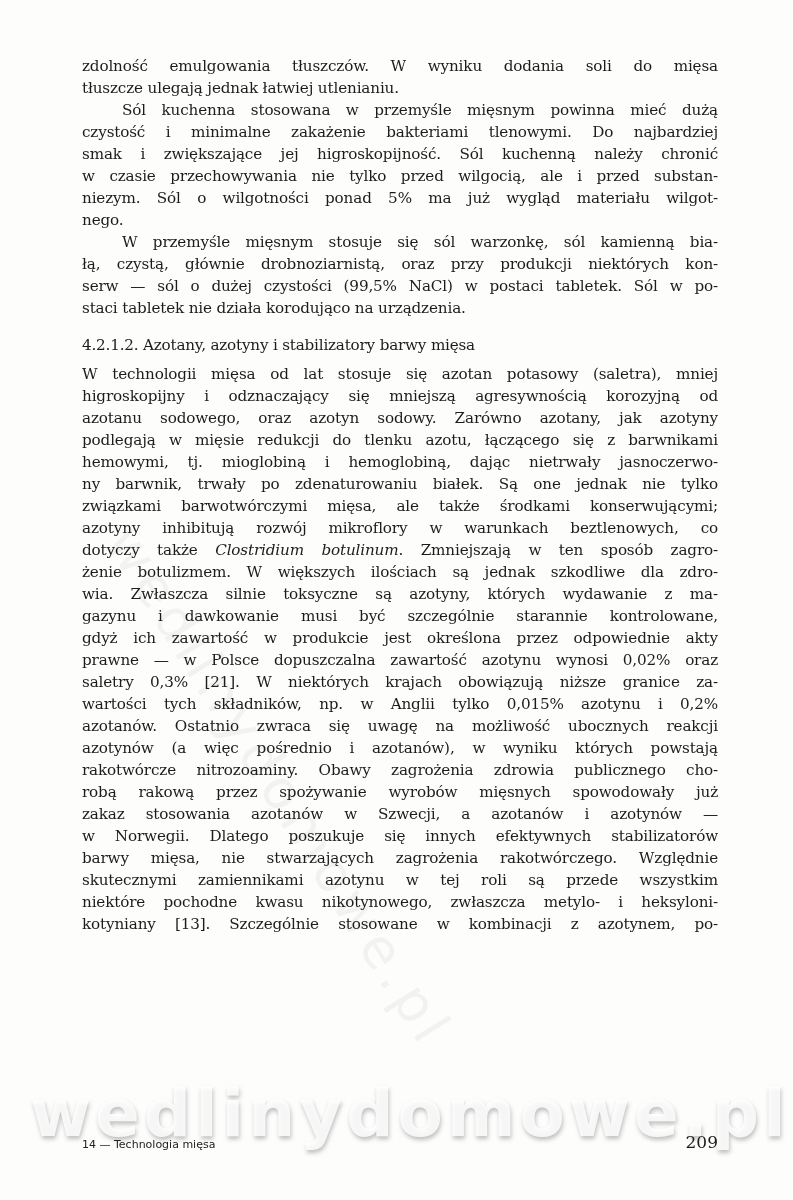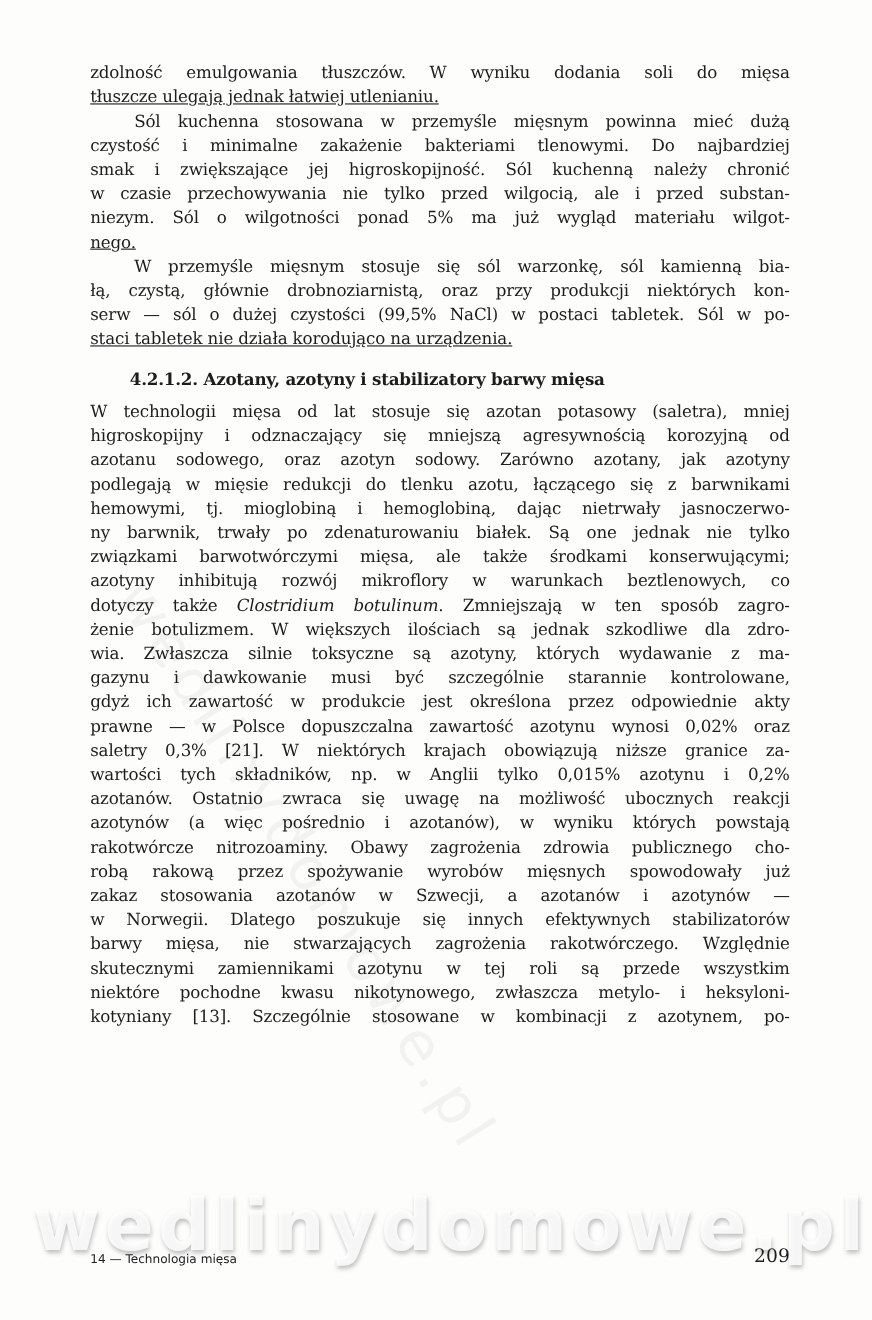--- a/index.html
+++ b/index.html
@@ -5,27 +5,26 @@
   html, body { margin: 0; padding: 0; }
   body {
     width: 793px; height: 1200px; background: #fdfdfc; position: relative; overflow: hidden;
     font-family: "DejaVu Serif", "Liberation Serif", serif; color: #1c1c1c;
   }
   .page { position: absolute; left: 82px; top: 55px; width: 636px; }
   .line {
     height: 22px; line-height: 22px; font-size: 15.2px; white-space: nowrap;
     text-align: justify; text-align-last: justify; letter-spacing: -0.15px;
   }
-  .line.last { text-align-last: left; text-decoration: underline; }
+  .line.last { text-align-last: left; }
   .indent { padding-left: 40px; }
   .gap { height: 14px; }
   .heading {
-    height: 24px; line-height: 24px; font-size: 15.2px; font-weight: bold; margin-bottom: 6px;
+    height: 24px; line-height: 24px; font-size: 15.2px; font-weight: normal; margin-bottom: 6px;
     letter-spacing: -0.2px;
-    margin-left: 36px;
   }
   i { font-style: italic; }
   .footer {
     position: absolute; left: 82px; top: 1130px; width: 636px; height: 30px;
   }
   .footer-left {
     position: absolute; left: 0; top: 8px; font-size: 11px; font-family: "DejaVu Sans", sans-serif;
     color: #222;
   }
   .footer-right {

